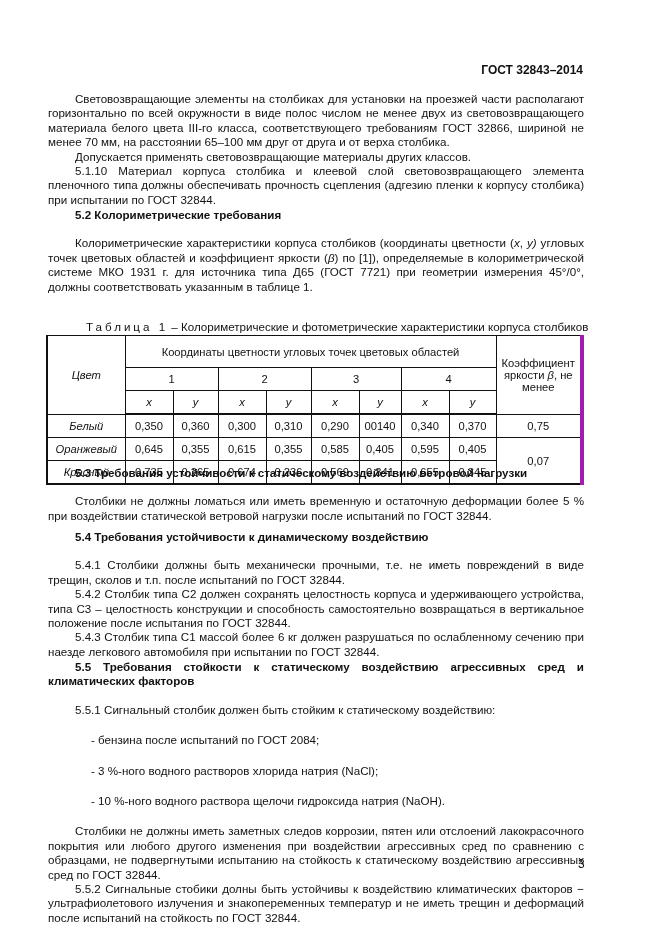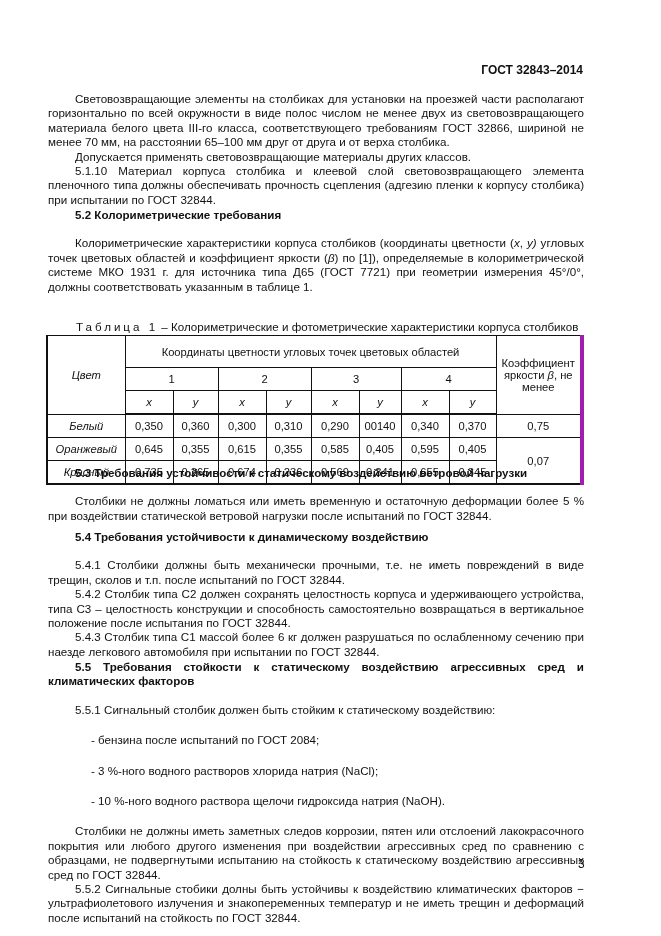--- a/index.html
+++ b/index.html
@@ -6,21 +6,21 @@
   body { width: 661px; height: 936px; position: relative; overflow: hidden;
          font-family: "Liberation Sans", sans-serif; color: #111; }
   .page { position: absolute; left: 0; top: 0; width: 661px; height: 936px; }
   .hdr { position: absolute; right: 78px; top: 63px; font-weight: bold; font-size: 12px; }
   .txt { position: absolute; left: 48px; width: 536px; font-size: 11.6px; line-height: 14.4px;
          text-align: justify; }
   .ind { text-indent: 27px; }
   .p { margin: 0; }
   .h { font-weight: bold; text-indent: 27px; margin: 0; }
   .list { margin: 16px; text-indent: 27px; }
-  .caption { position: absolute; left: 76px; top: 320px; font-size: 11.6px; white-space: nowrap; }
+  .caption { position: absolute; left: 86px; top: 320px; font-size: 11.6px; white-space: nowrap; }
   .spaced { letter-spacing: 3px; }
   table.t { position: absolute; left: 46px; top: 335px; width: 538px; border-collapse: collapse;
             font-size: 11.2px; }
   table.t td { border: 1px solid #111; text-align: center; padding: 0; height: 22px; }
   table.t td.it { font-style: italic; }
   table.t tr.r-xy td { border-bottom: 2px solid #111; }
   table.t tr.last td { border-bottom: 2px solid #111; }
   table.t td.nl { border-left: 2px solid #111; font-style: italic; }
   table.t td.nr { border-right: 4px solid #a21caf; }
   .pnum { position: absolute; left: 578px; top: 857px; font-size: 12px; }

